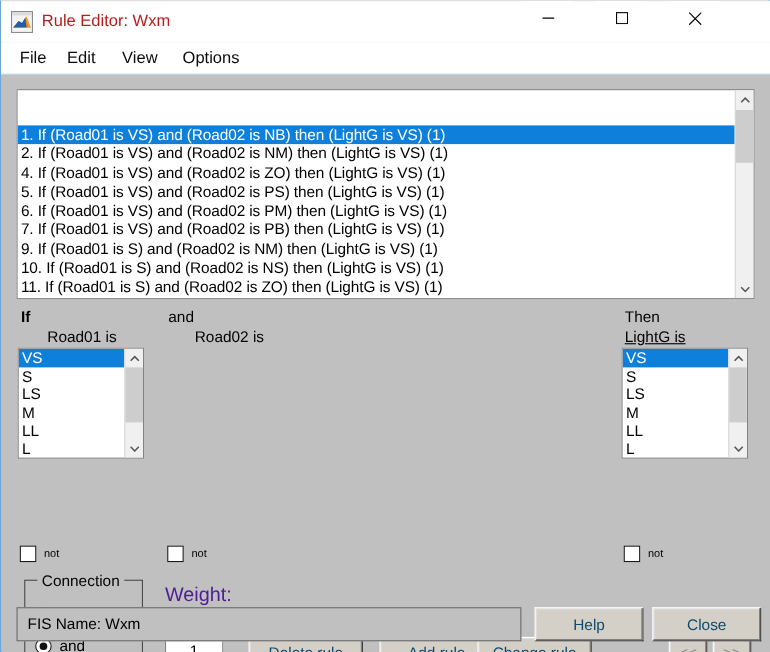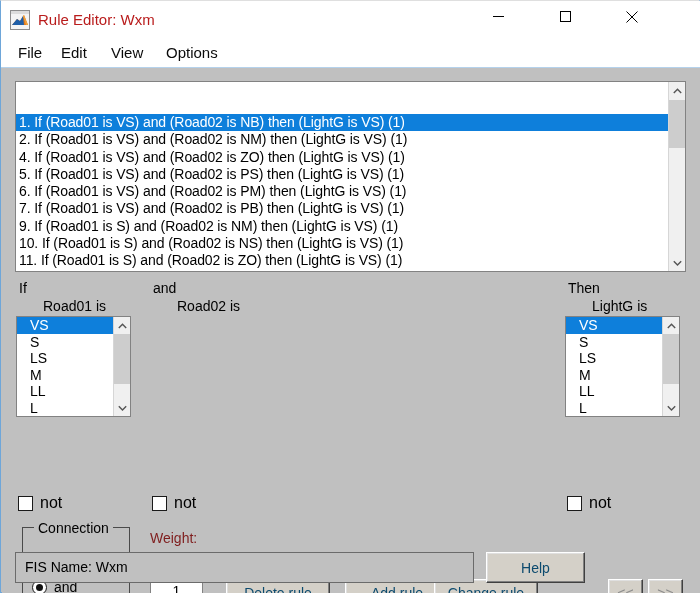--- a/index.html
+++ b/index.html
@@ -161,26 +161,26 @@
     background: #cdcdcd;
   }
 
   
   .col-head {
     position: absolute;
     font-size: 14px;
     color: #000000;
     white-space: nowrap;
   }
-  #lbl-if      { left: 17px;  top: 212px; }
+  #lbl-if      { left: 17px;  top: 212px; font-weight: bold; }
   #lbl-and     { left: 151px; top: 212px; }
   #lbl-then    { left: 566px; top: 212px; }
   #lbl-road01  { left: 41px;  top: 230px; }
   #lbl-road02  { left: 175px; top: 230px; }
-  #lbl-lightg  { left: 590px; top: 230px; }
+  #lbl-lightg  { left: 566px; top: 230px; text-decoration: underline; }
 
   
   .varbox {
     position: absolute;
     top: 248px;
     height: 101px;
     background: #ffffff;
     border: 1px solid #828282;
     box-sizing: border-box;
     overflow: hidden;
@@ -194,21 +194,21 @@
     left: 0; top: 0;
     right: 17px;
     bottom: 0;
     overflow: hidden;
   }
   .var-row {
     height: 16.5px;
     line-height: 16.5px;
     font-size: 14px;
     color: #000000;
-    padding-left: 13px;
+    padding-left: 3px;
     white-space: nowrap;
   }
   .var-row.selected {
     background: #0e7fdb;
     color: #ffffff;
   }
 
   
   .not-wrap {
     position: absolute;
@@ -221,21 +221,21 @@
   #not-road02 { left: 150px; }
   #not-lightg { left: 565px; }
   .cbox {
     width: 15px; height: 15px;
     background: #ffffff;
     border: 1px solid #1a1a1a;
     box-sizing: border-box;
     display: inline-block;
   }
   .not-label {
-    font-size: 16px;
+    font-size: 10px;
     color: #000000;
     margin-left: 7px;
   }
 
   
   #conn-group {
     position: absolute;
     left: 20px; top: 459px;
     width: 108px;
     height: 72px;
@@ -278,22 +278,22 @@
   .radio-label {
     font-size: 14px;
     color: #000000;
     margin-left: 7px;
   }
 
   
   #weight-label {
     position: absolute;
     left: 148px; top: 462px;
-    font-size: 14px;
-    color: #7f1d1d;
+    font-size: 18px;
+    color: #4c1d95;
   }
   #weight-input {
     position: absolute;
     left: 148px; top: 511px;
     width: 53px; height: 25px;
     background: #ffffff;
     border: 1px solid #828282;
     box-sizing: border-box;
     font-size: 14px;
     color: #000000;
@@ -500,15 +500,16 @@
     <div class="btn" id="btn-delete">Delete rule</div>
     <div class="btn" id="btn-add">Add rule</div>
     <div class="btn" id="btn-change">Change rule</div>
     <div class="btn disabled" id="btn-prev">&lt;&lt;</div>
     <div class="btn disabled" id="btn-next">&gt;&gt;</div>
 
     <div id="statusbar">
       <div id="status-text">FIS Name: Wxm</div>
     </div>
     <div class="btn" id="btn-help">Help</div>
+    <div class="btn" id="btn-close2">Close</div>
 
   </div>
 </div>
 
 </body></html>

